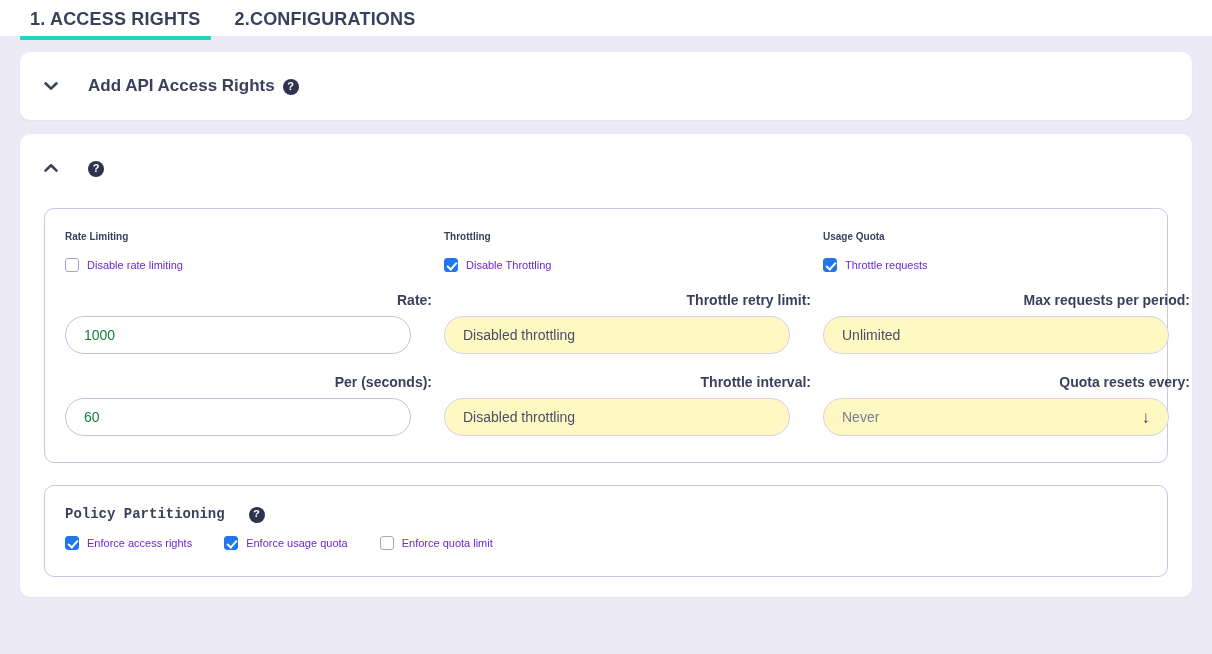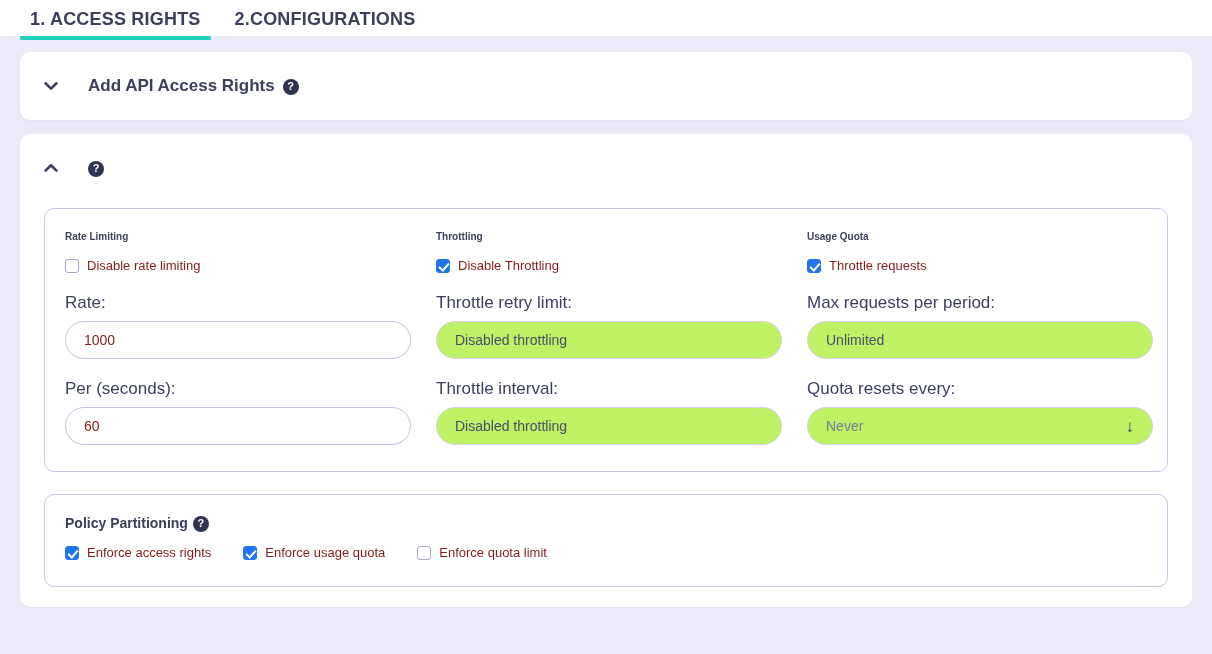--- a/index.html
+++ b/index.html
@@ -127,21 +127,21 @@
     padding: 20px 20px 26px 20px;
   }
 
   .cols {
     display: flex;
   }
   .col {
     width: 367px;
     flex: none;
   }
-  .col + .col { margin-left: 4px; }
+  .col + .col { margin-left: 12px; }
 
   .col-title {
     font-size: 10px;
     font-weight: bold;
     color: #3b3f5c;
     margin: 0 0 16px 0;
   }
 
   .check-row {
     display: flex;
@@ -168,48 +168,49 @@
     position: absolute;
     left: 4px;
     top: 1px;
     width: 4px;
     height: 8px;
     border: solid #ffffff;
     border-width: 0 2px 2px 0;
     transform: rotate(42deg);
   }
   .cb-label {
-    font-size: 13px;
-    color: #7f1d1d;
+    font-size: 11px;
+    color: #6d28d9;
     cursor: pointer;
   }
 
   .field-label {
-    font-size: 17px;
-    font-weight: normal;
+    font-size: 14px;
+    font-weight: bold;
     color: #3b3f5c;
     margin-bottom: 8px;
+    text-align: right;
   }
 
   .input {
     width: 346px;
     height: 38px;
     border-radius: 20px;
     border: 1px solid #c6c3e0;
     background: #ffffff;
-    color: #7f1d1d;
+    color: #15803d;
     font-size: 14px;
     font-family: "Liberation Sans", sans-serif;
     padding: 0 18px;
     display: flex;
     align-items: center;
     margin-bottom: 20px;
   }
   .input.disabled {
-    background: #bef264;
+    background: #fef9c3;
     border-color: #d4d1e8;
     color: #4a4d69;
   }
   .input.select {
     justify-content: space-between;
     color: #7a7d96;
     cursor: pointer;
   }
   .input.select .arrow {
     color: #3f4256;
@@ -219,21 +220,22 @@
   .input:last-child { margin-bottom: 0; text-align: center; }
 
   
   .part-title {
     font-size: 14px;
     font-weight: bold;
     color: #3b3f5c;
     margin: 0 0 14px 0;
     display: flex;
     align-items: center;
-    gap: 5px;
+    gap: 24px;
+    font-family: Liberation Mono, monospace;
   }
   .part-checks {
     display: flex;
     align-items: center;
     gap: 32px;
   }
   .part-checks .check-row { margin-bottom: 0; }
 </style>
 </head>
 <body>

